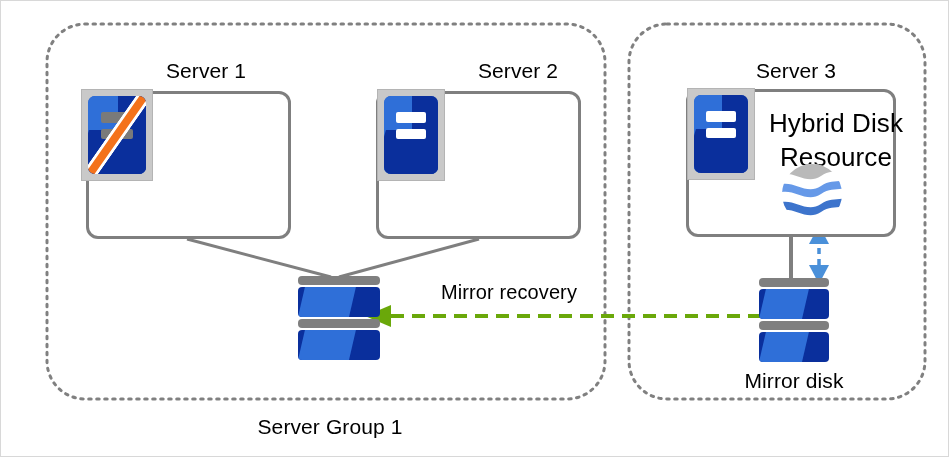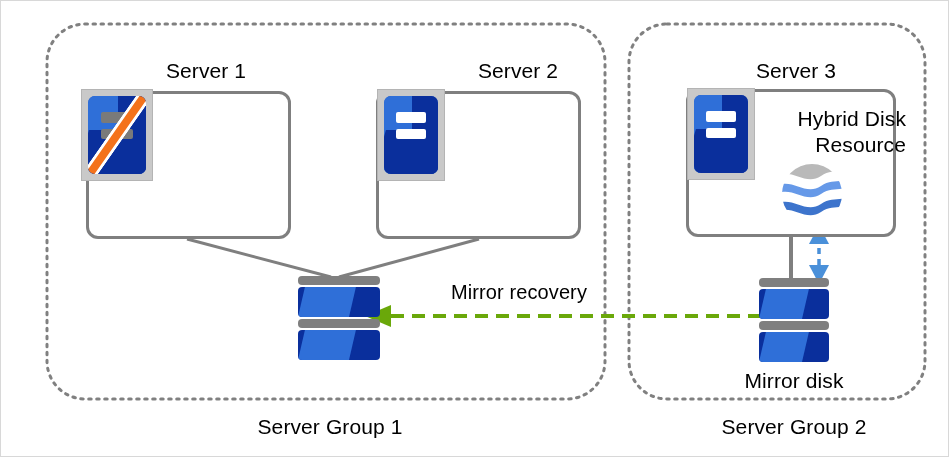--- a/index.html
+++ b/index.html
@@ -34,23 +34,23 @@
   }
   .label-center {
     text-align: center;
     transform: translateX(-50%);
   }
   .srv-title { font-size: 21px; }
   .grp-title { font-size: 21px; }
   .disk-title { font-size: 21px; }
   .mirror-lbl { font-size: 20px; }
   .res-lbl {
-    font-size: 21px;
-    line-height: 26px;
-    text-align: right;
+    font-size: 26px;
+    line-height: 34px;
+    text-align: center;
     white-space: normal;
     width: 140px;
   }
 
   
   .server-box {
     position: absolute;
     box-sizing: border-box;
     border: 3px solid #7f7f7f;
     border-radius: 12px;
@@ -264,19 +264,18 @@
       <div class="left"></div>
     </div>
     <div class="sep"></div>
     <div class="slab">
       <div class="left"></div>
     </div>
   </div>
 
   <div class="label label-center disk-title" style="left:793px; top:367px;">Mirror disk</div>
 
-  <div class="label label-center mirror-lbl" style="left:508px; top:279px;margin-left:10px;">Mirror recovery</div>
+  <div class="label label-center mirror-lbl" style="left:508px; top:279px;">Mirror recovery</div>
 
   <div class="label label-center grp-title" style="left:329px; top:413px;text-align:right;">Server Group 1</div>
 
-  <div class="label label-center grp-title" style="left:793px; top:413px;">Server Group 2</div>
 
 </div>
 
 </body></html>

